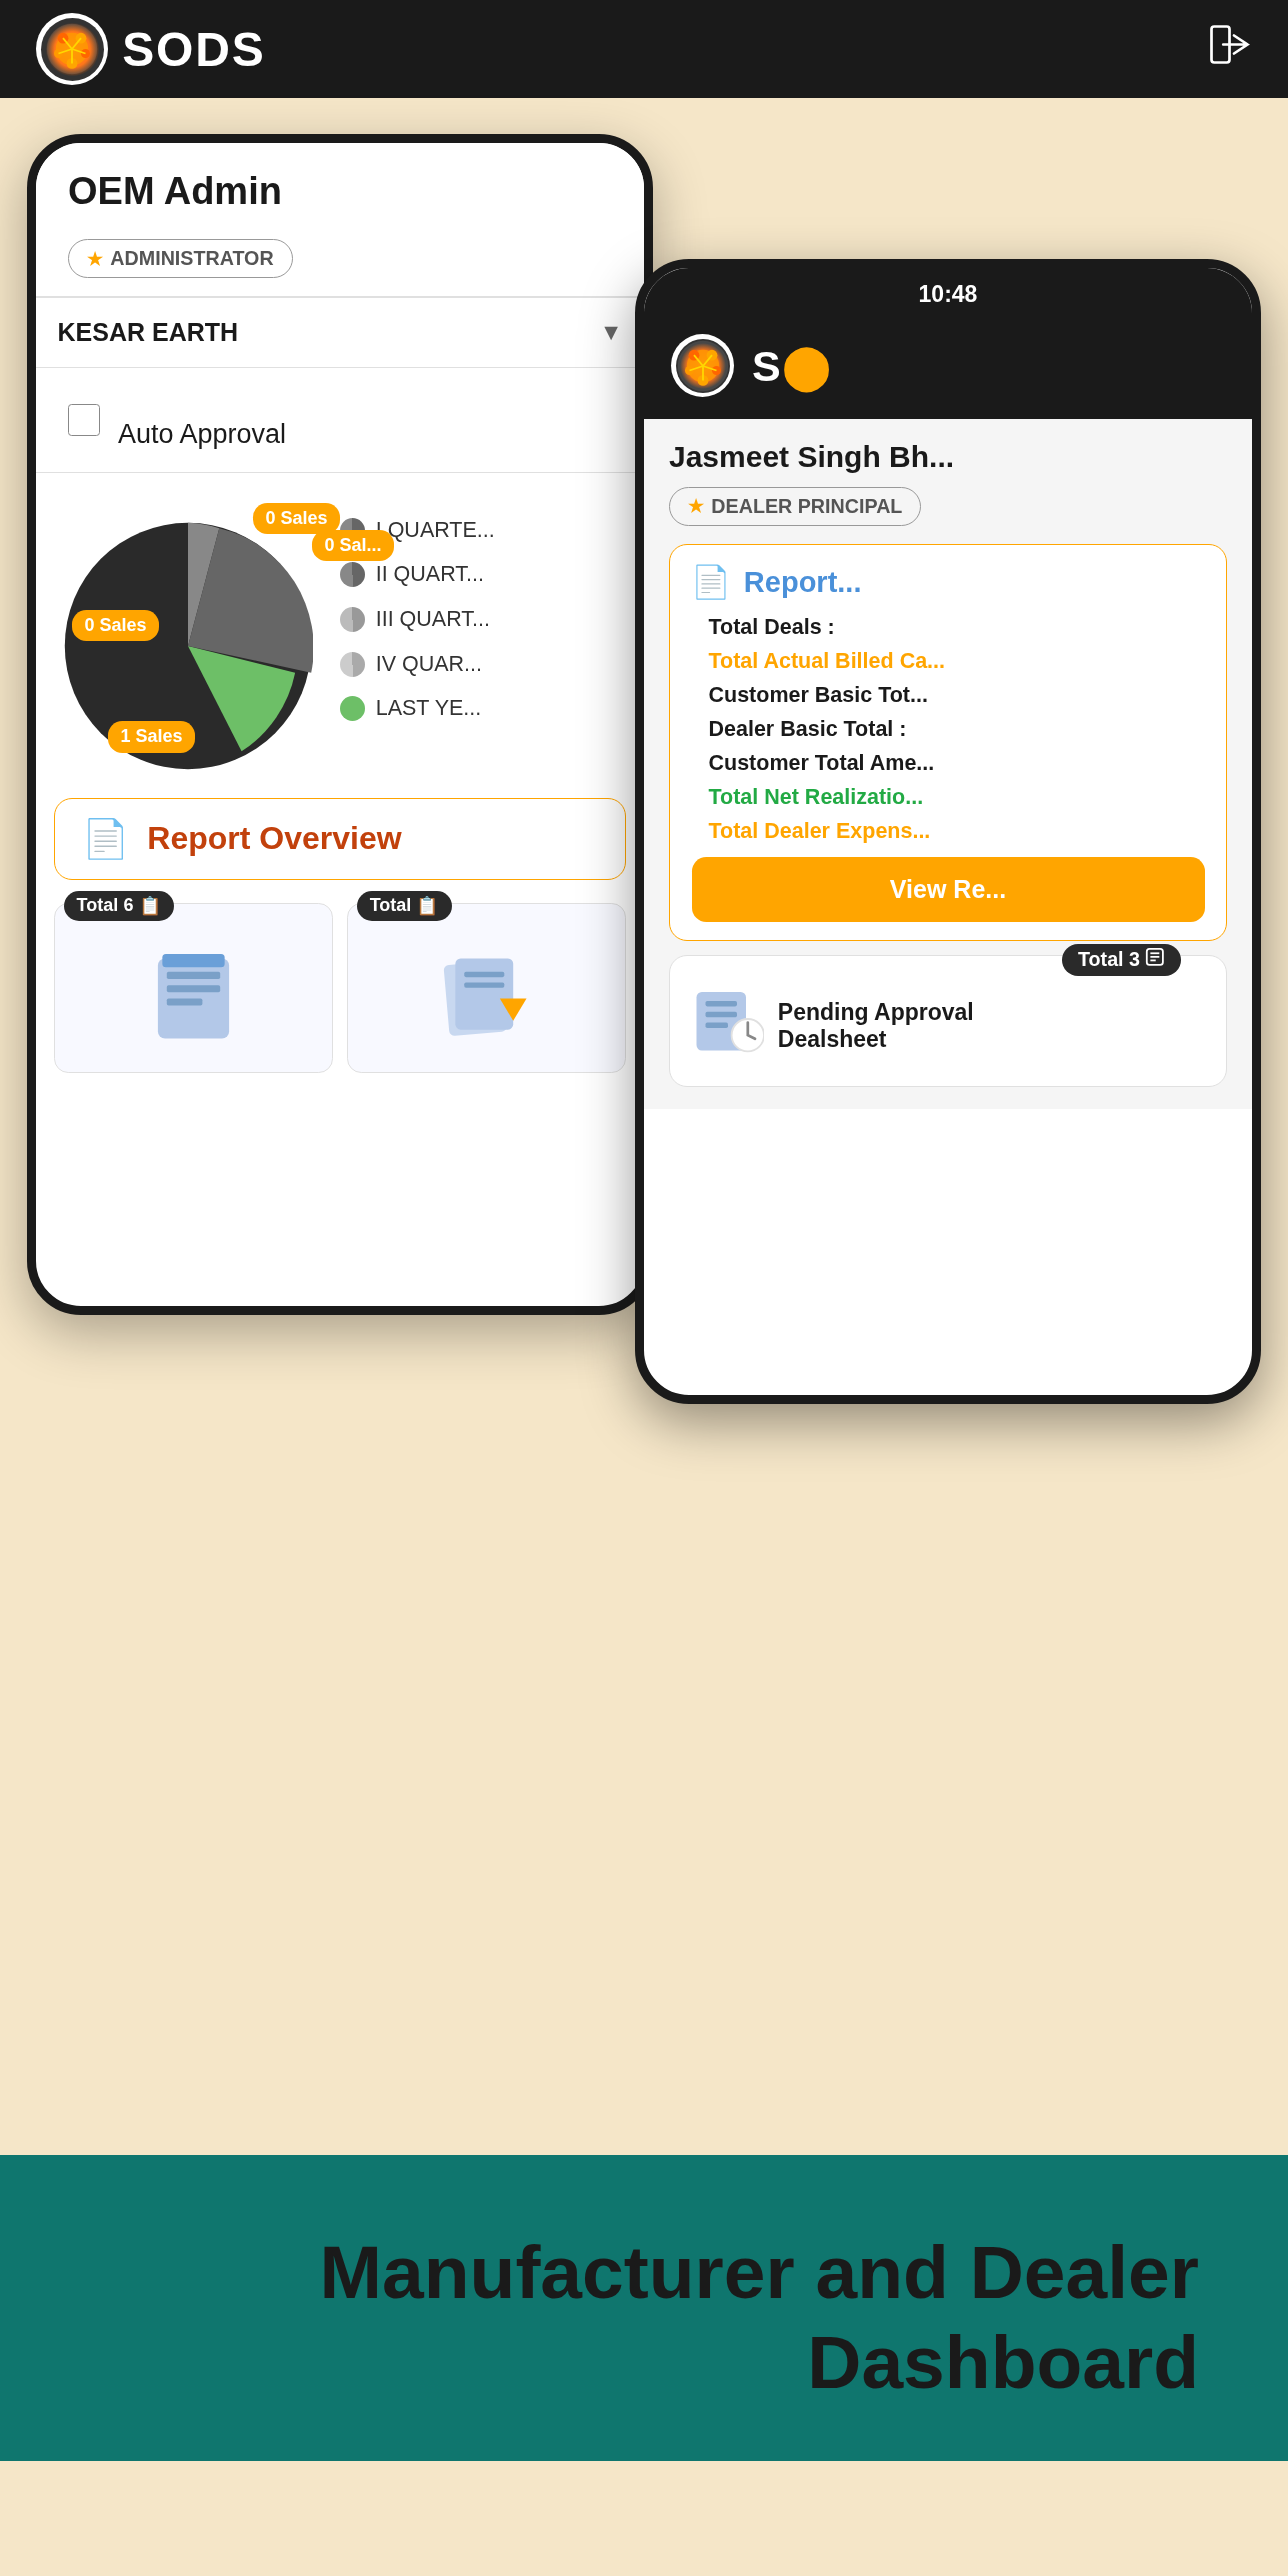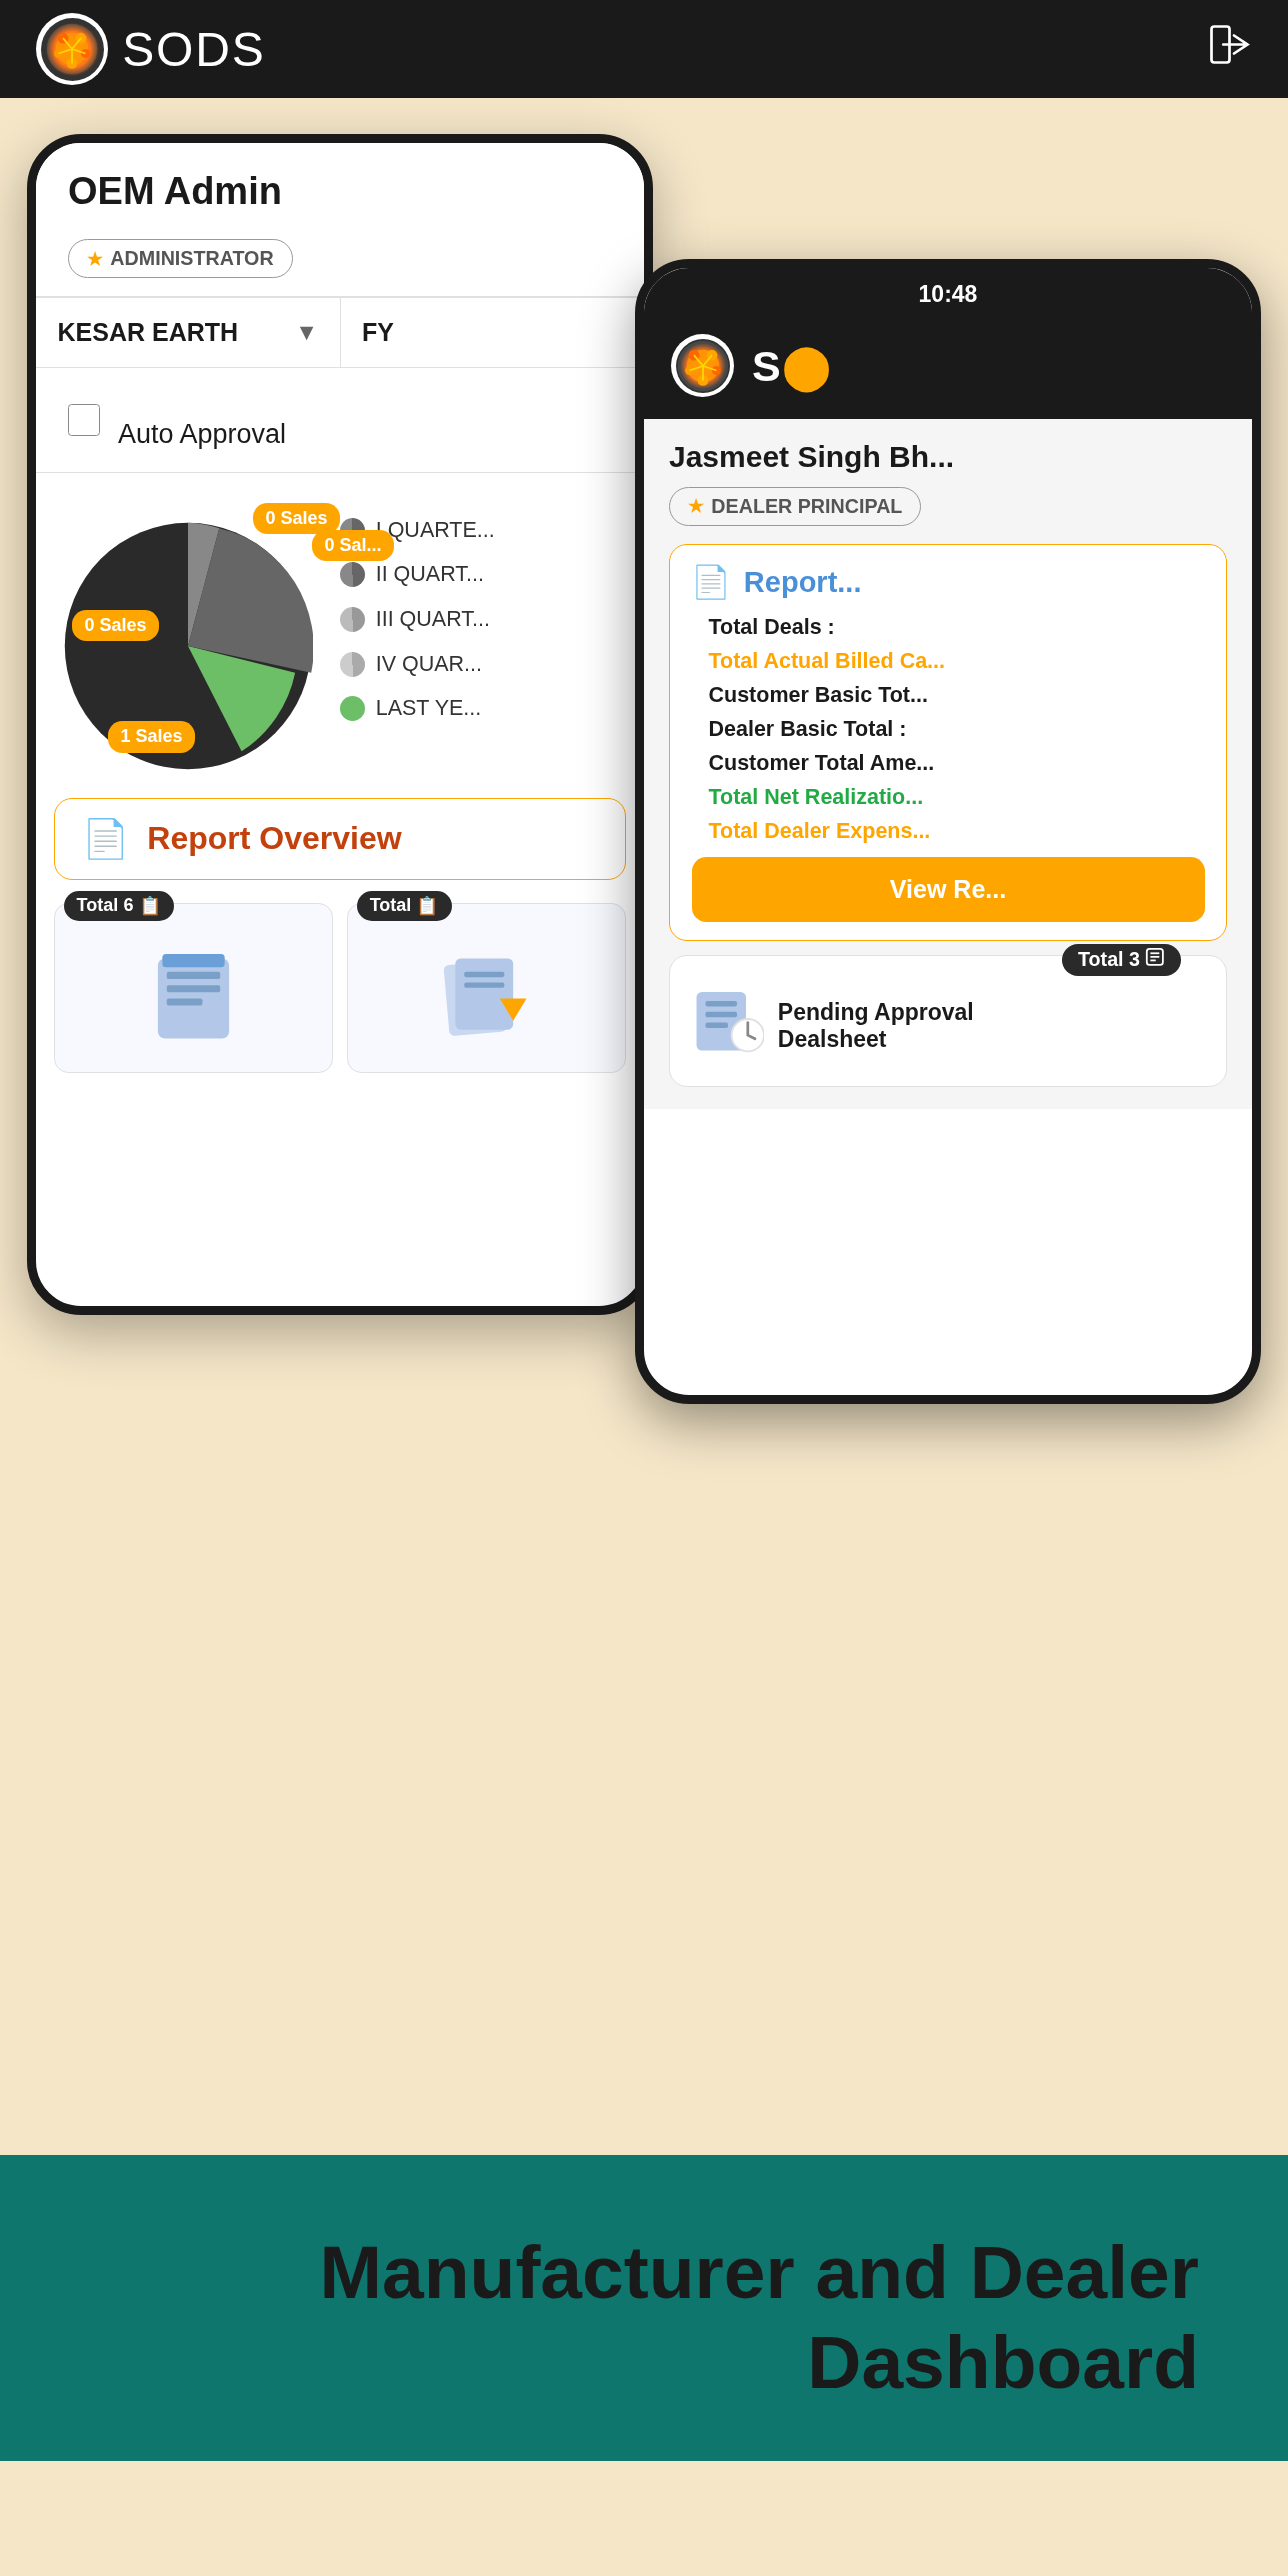--- a/index.html
+++ b/index.html
@@ -44,21 +44,21 @@
       display: flex;
       align-items: center;
       justify-content: center;
       font-size: 9px;
       color: white;
       font-weight: bold;
     }
     .header-title {
       color: white;
       font-size: 48px;
-      font-weight: 400;
+      font-weight: 700;
       letter-spacing: 1.8px;
     }
     .header-icon {
       color: white;
       font-size: 39px;
     }
 
     
     .phones-area {
       position: relative;
@@ -466,23 +466,20 @@
       </div>
     </div>
 
     <div class="divider"></div>
 
     <div class="filters-row">
       <div class="filter-item">
         <span>KESAR EARTH</span>
         <span class="dropdown-arrow">▼</span>
       </div>
-      <div class="filter-item">
-        <span>FY</span>
-      </div>
     </div>
 
     <div class="auto-approval-row">
       <div class="checkbox"></div>
       <span class="auto-label">Auto Approval</span>
     </div>
 
     <div class="chart-area">
       <div class="pie-wrapper">
 

